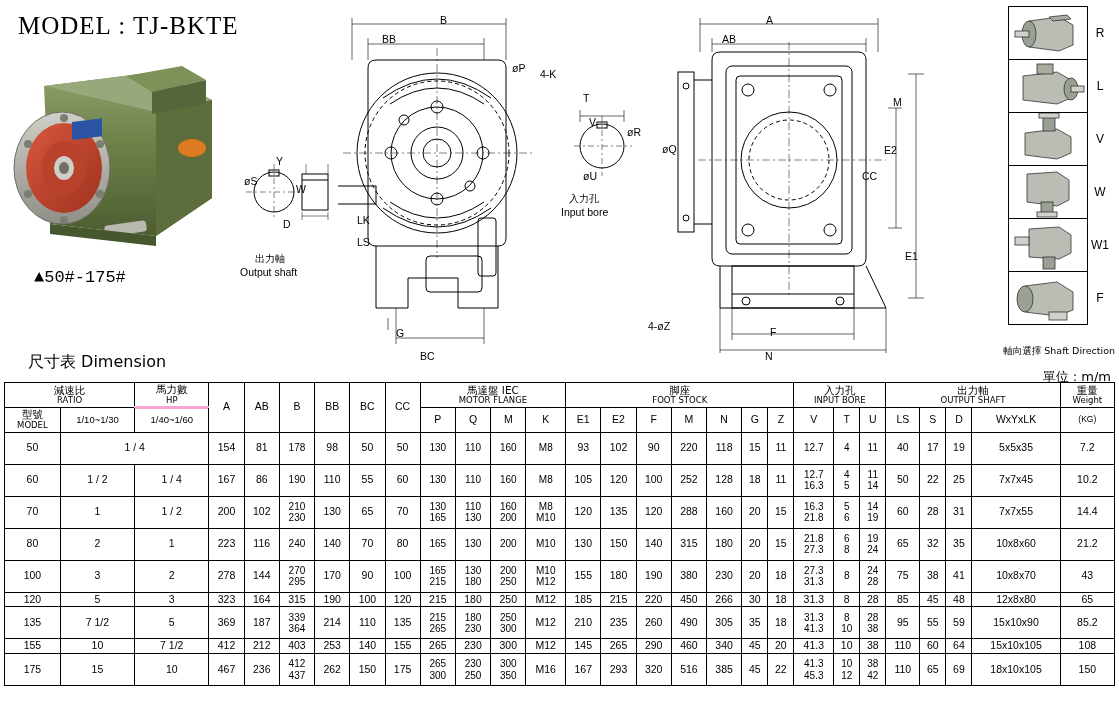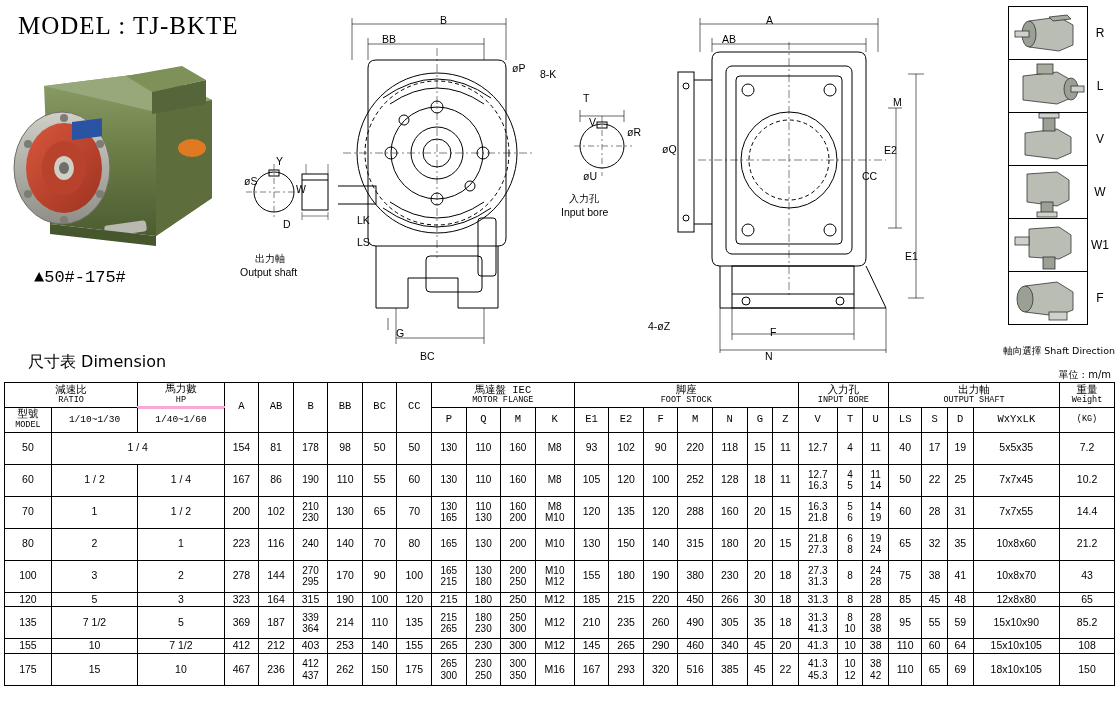--- a/index.html
+++ b/index.html
@@ -48,21 +48,21 @@
   .view-letter{
     width:24px;text-align:center;font-size:12px;
     font-family:"Liberation Sans",sans-serif;
   }
   .views-caption{
     position:absolute;right:4px;top:345px;
     font-size:9.5px;font-family:"DejaVu Sans",sans-serif;white-space:nowrap;
   }
   .unit-caption{
     position:absolute;right:8px;top:368px;
-    font-size:10px;font-family:"DejaVu Sans",sans-serif;
+    font-size:13px;font-family:"DejaVu Sans",sans-serif;
   }
 
   
   .dim-heading{
     position:absolute;left:28px;top:352px;
     font-size:16px;font-family:"DejaVu Sans",sans-serif;font-weight:normal;
   }
 
   
   table.dim{
@@ -72,21 +72,21 @@
     font-family:"Liberation Sans",sans-serif;
     width:1111px;
   }
   table.dim th, table.dim td{
     border:1px solid #000;
     text-align:center;
     vertical-align:middle;
     padding:1px 2px;
     line-height:1.12;
   }
-  table.dim th{font-weight:normal;font-family:Liberation Mono, monospace;}
+  table.dim th{font-weight:normal;}
   .hdr-cjk{font-family:"DejaVu Sans",sans-serif;font-size:10.5px;}
   .hdr-sub{font-size:8.5px;letter-spacing:0px;}
   .rowh{height:32px;}
   .twoline{font-size:10px;line-height:1.05;}
   .narrow{font-size:9.5px;}
 </style>
 </head>
 <body>
 
 <div class="page">
@@ -211,21 +211,21 @@
       <line x1="58" y1="300" x2="58" y2="336"></line>
       <line x1="146" y1="300" x2="146" y2="336"></line>
       <line x1="50" y1="310" x2="50" y2="322"></line>
     </g>
   </svg>
   <div class="lab" style="left:440px;top:14px">B</div>
   <div class="lab" style="left:382px;top:33px">BB</div>
   <div class="lab" style="left:420px;top:350px">BC</div>
   <div class="lab" style="left:396px;top:327px">G</div>
   <div class="lab" style="left:512px;top:62px">øP</div>
-  <div class="lab" style="left:540px;top:68px">8-K</div>
+  <div class="lab" style="left:540px;top:68px">4-K</div>
   <div class="lab" style="left:357px;top:214px">LK</div>
   <div class="lab" style="left:357px;top:236px">LS</div>
 
   <svg style="position:absolute;left:568px;top:92px;" width="90" height="110">
     <g fill="none" stroke="#000" stroke-width="1">
       <circle cx="34" cy="54" r="22"></circle>
       <rect x="29" y="30" width="10" height="6"></rect>
       <line x1="34" y1="24" x2="34" y2="84" stroke-width="0.5" stroke-dasharray="6,3,2,3"></line>
       <line x1="6" y1="54" x2="64" y2="54" stroke-width="0.5" stroke-dasharray="6,3,2,3"></line>
       <line x1="12" y1="24" x2="56" y2="24" stroke-width="0.6"></line>

